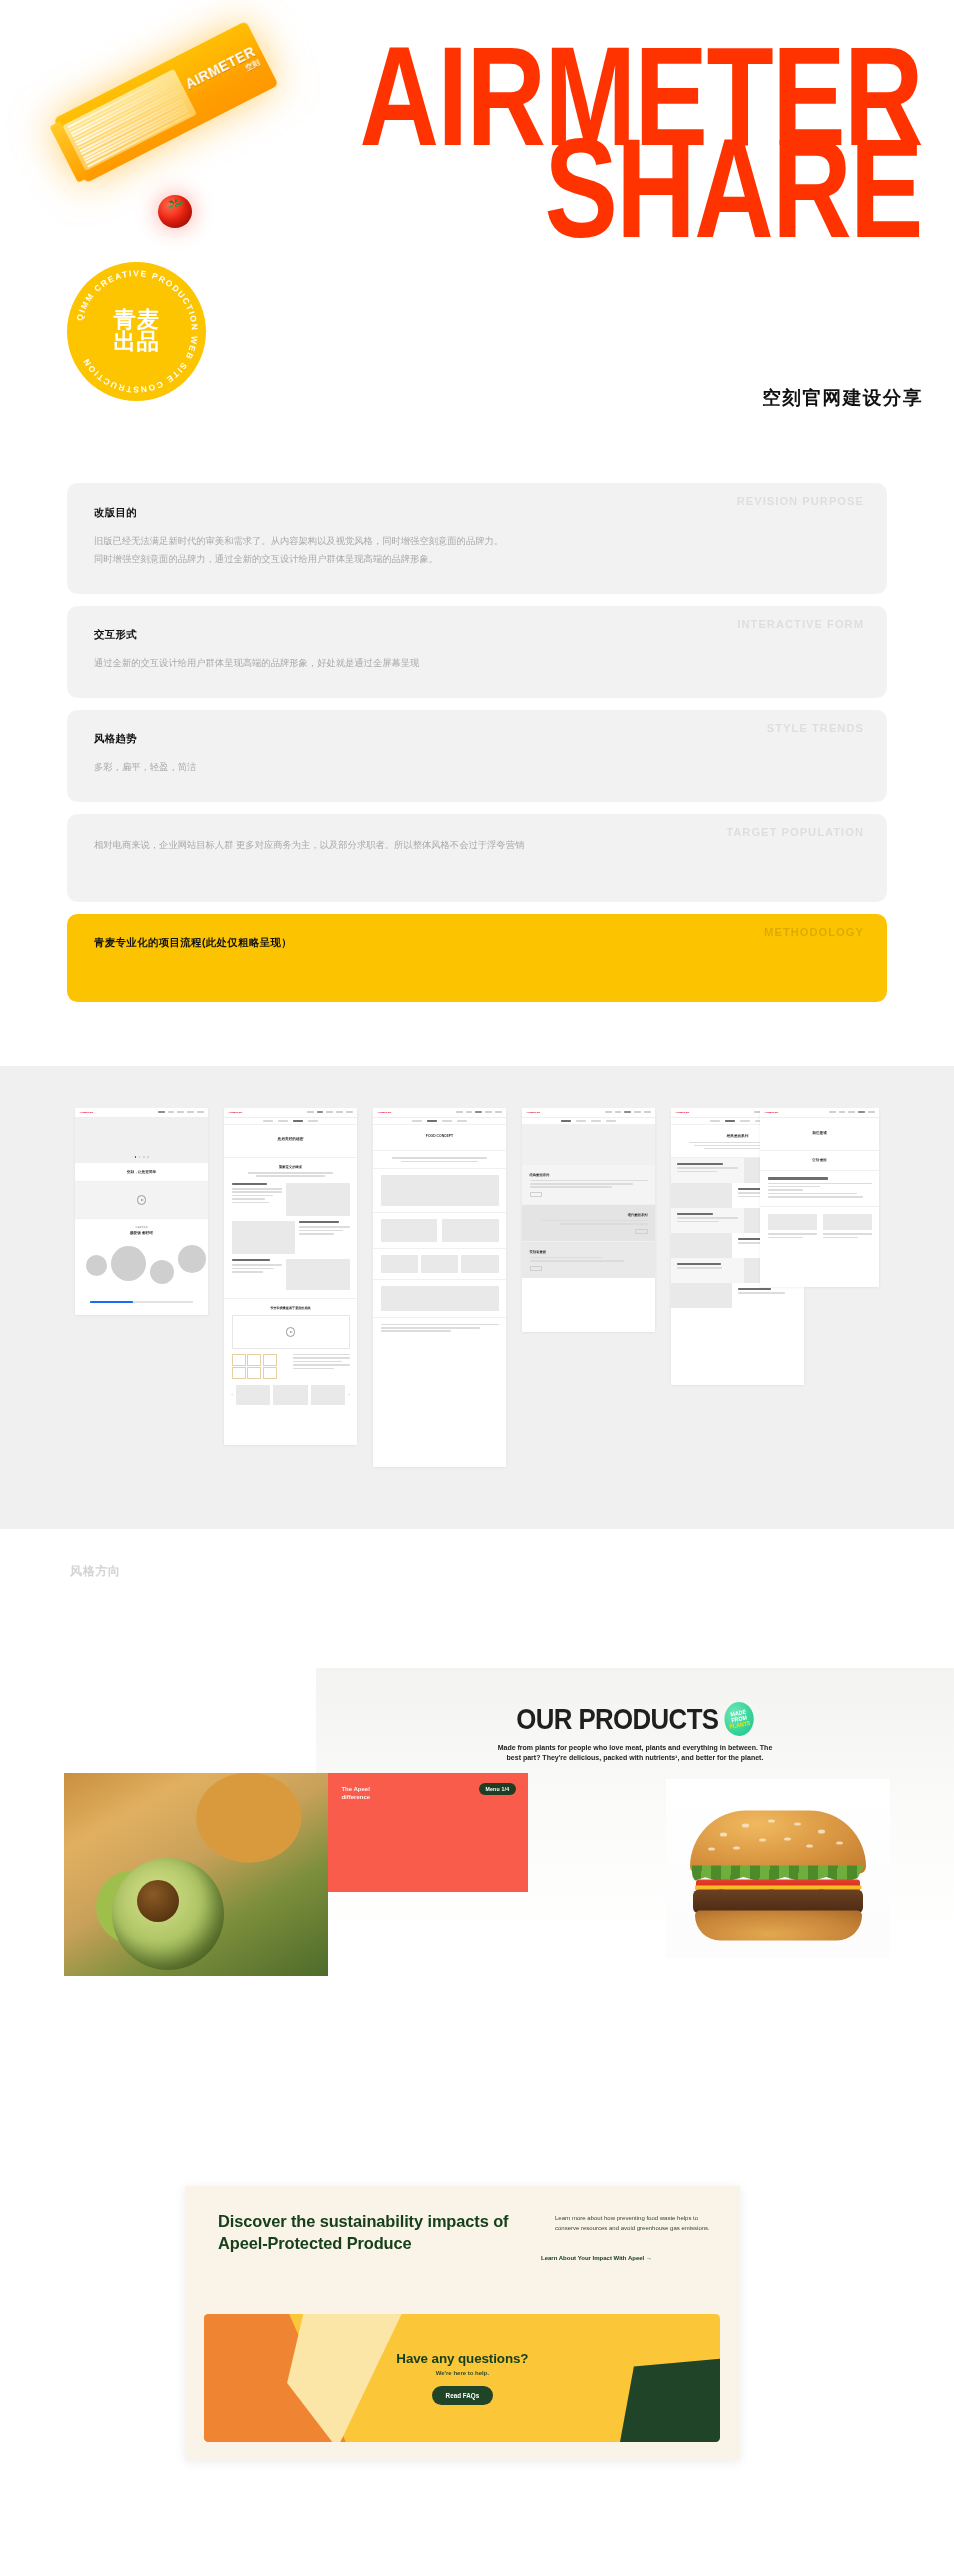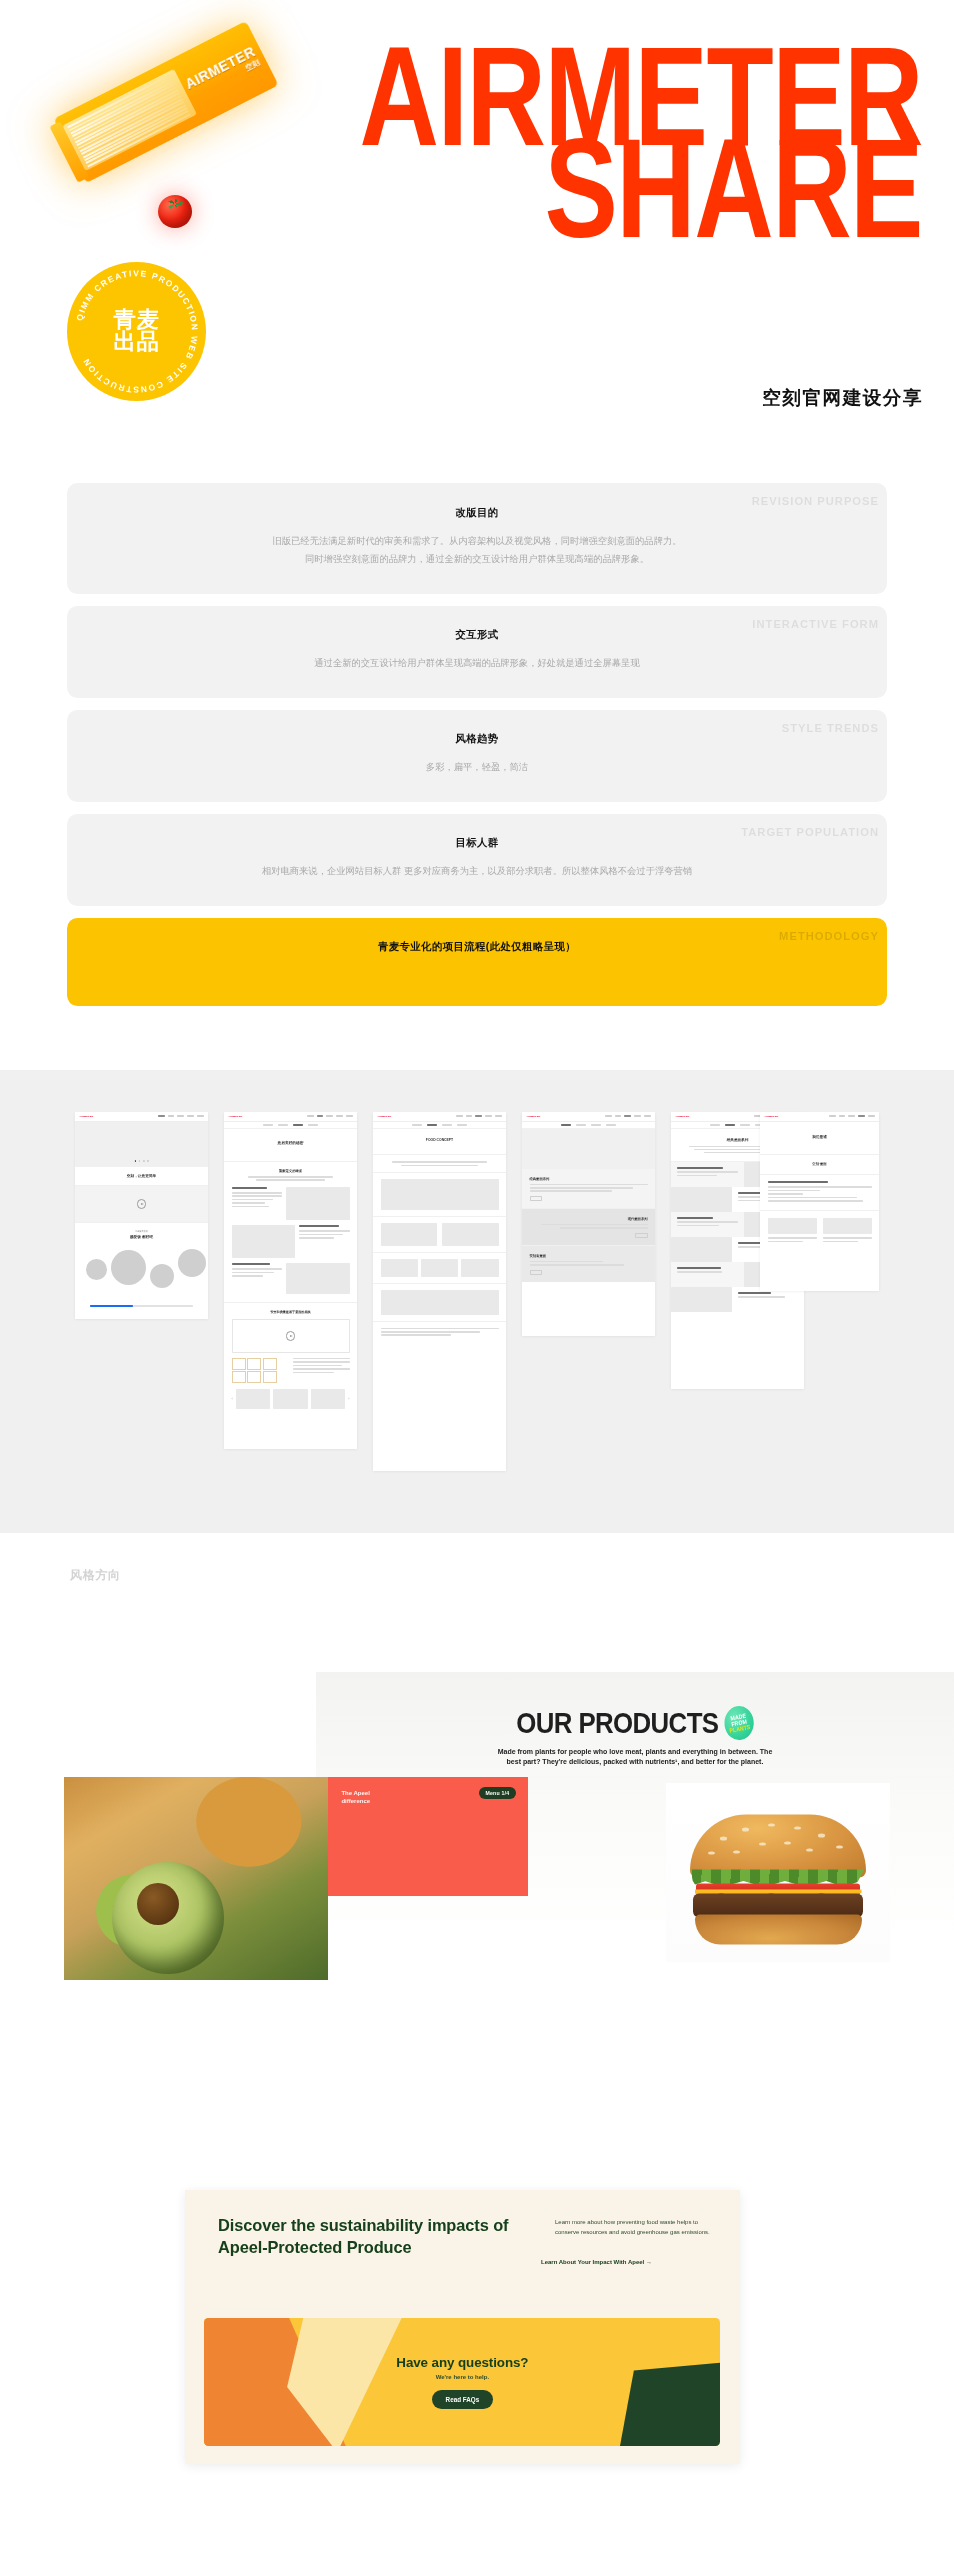--- a/index.html
+++ b/index.html
@@ -85,25 +85,25 @@
   }
   .hero-sub{
     position:absolute; right:31px; top:385px;
     font-size:18.6px; font-weight:900; color:#111; letter-spacing:1.5px;
   }
 
   
   .cards-wrap{ position:relative; width:954px; padding:13.4px 67px 52px; background:#fff; }
   .card{
     position:relative; background:#f2f2f2; border-radius:10.4px;
-    padding:22.4px 27px 25px; margin-bottom:12px; min-height:88px;text-align:center;
+    padding:22.4px 27px 25px; margin-bottom:12px; min-height:88px;
   }
   .card.accent{ background:#fcc400; }
   .card-ghost{
-    position:absolute; right:8px; top:12px;
+    position:absolute; right:23px; top:12px;
     font-size:11.2px; font-weight:900; letter-spacing:1px;
     color:rgba(0,0,0,.085);
   }
   .card.accent .card-ghost{ color:rgba(0,0,0,.13); }
   .card-title{
     font-size:10.4px; font-weight:900; color:#111; margin-bottom:12px; letter-spacing:0.4px;
   }
   .card-body{ font-size:9.3px; line-height:2.0; color:#a9a9a9; }
   .card.accent .card-body{ color:#b48a00; }
 
@@ -369,21 +369,20 @@
     </div>
     <div class="card">
       <div class="card-ghost">STYLE TRENDS</div>
       <div class="card-title">风格趋势</div>
       <div class="card-body">
         <div>多彩，扁平，轻盈，简洁</div>
       </div>
     </div>
     <div class="card">
       <div class="card-ghost">TARGET POPULATION</div>
-      <div class="card-title">目标人群</div>
       <div class="card-body">
         <div>相对电商来说，企业网站目标人群 更多对应商务为主，以及部分求职者。所以整体风格不会过于浮夸营销</div>
       </div>
     </div>
     <div class="card accent">
       <div class="card-ghost">METHODOLOGY</div>
       <div class="card-title">青麦专业化的项目流程(此处仅粗略呈现）</div>
     </div>
   </section>
 

